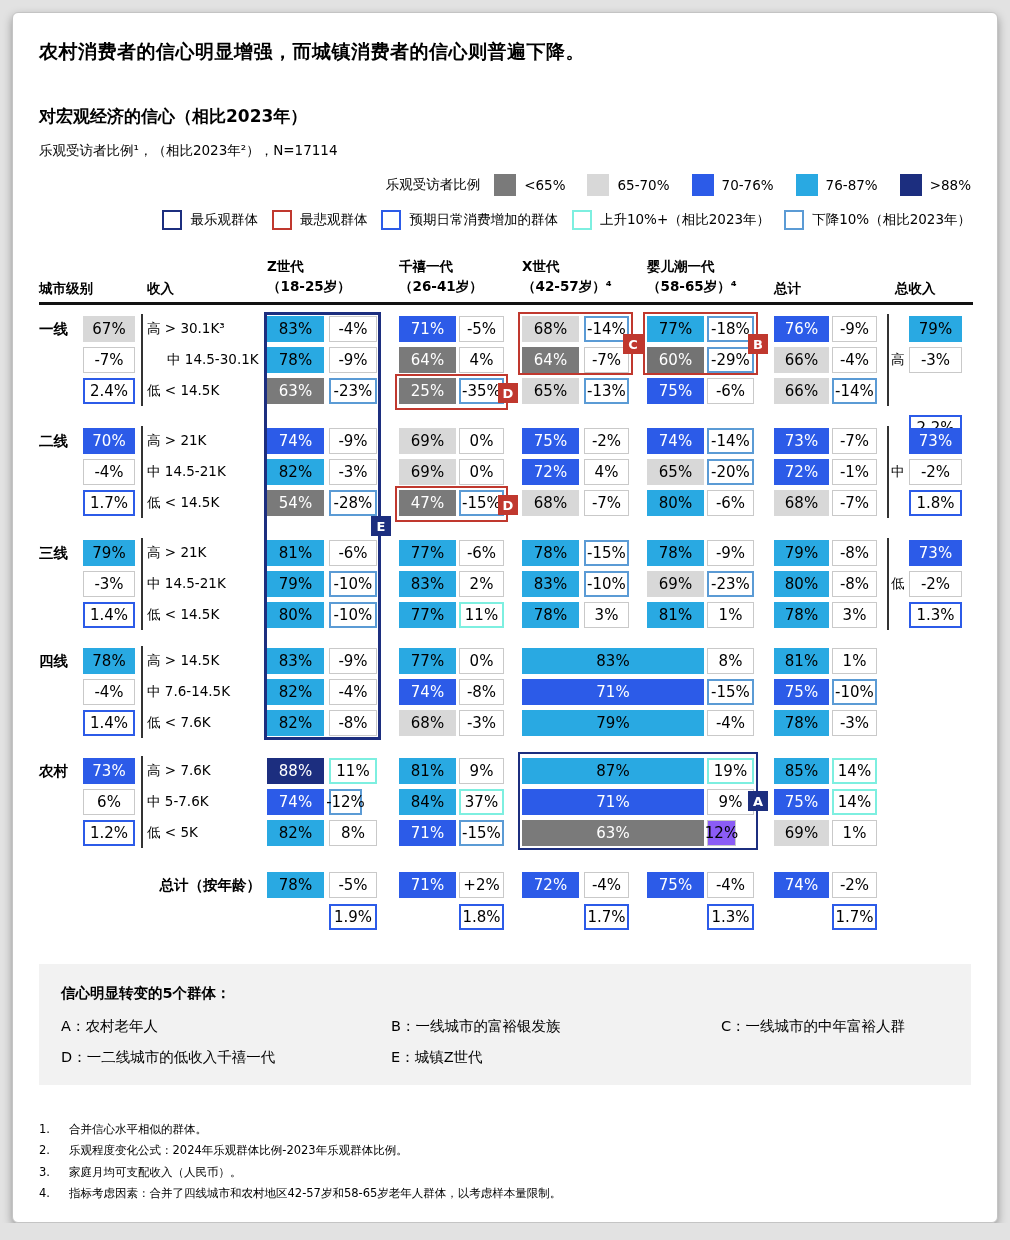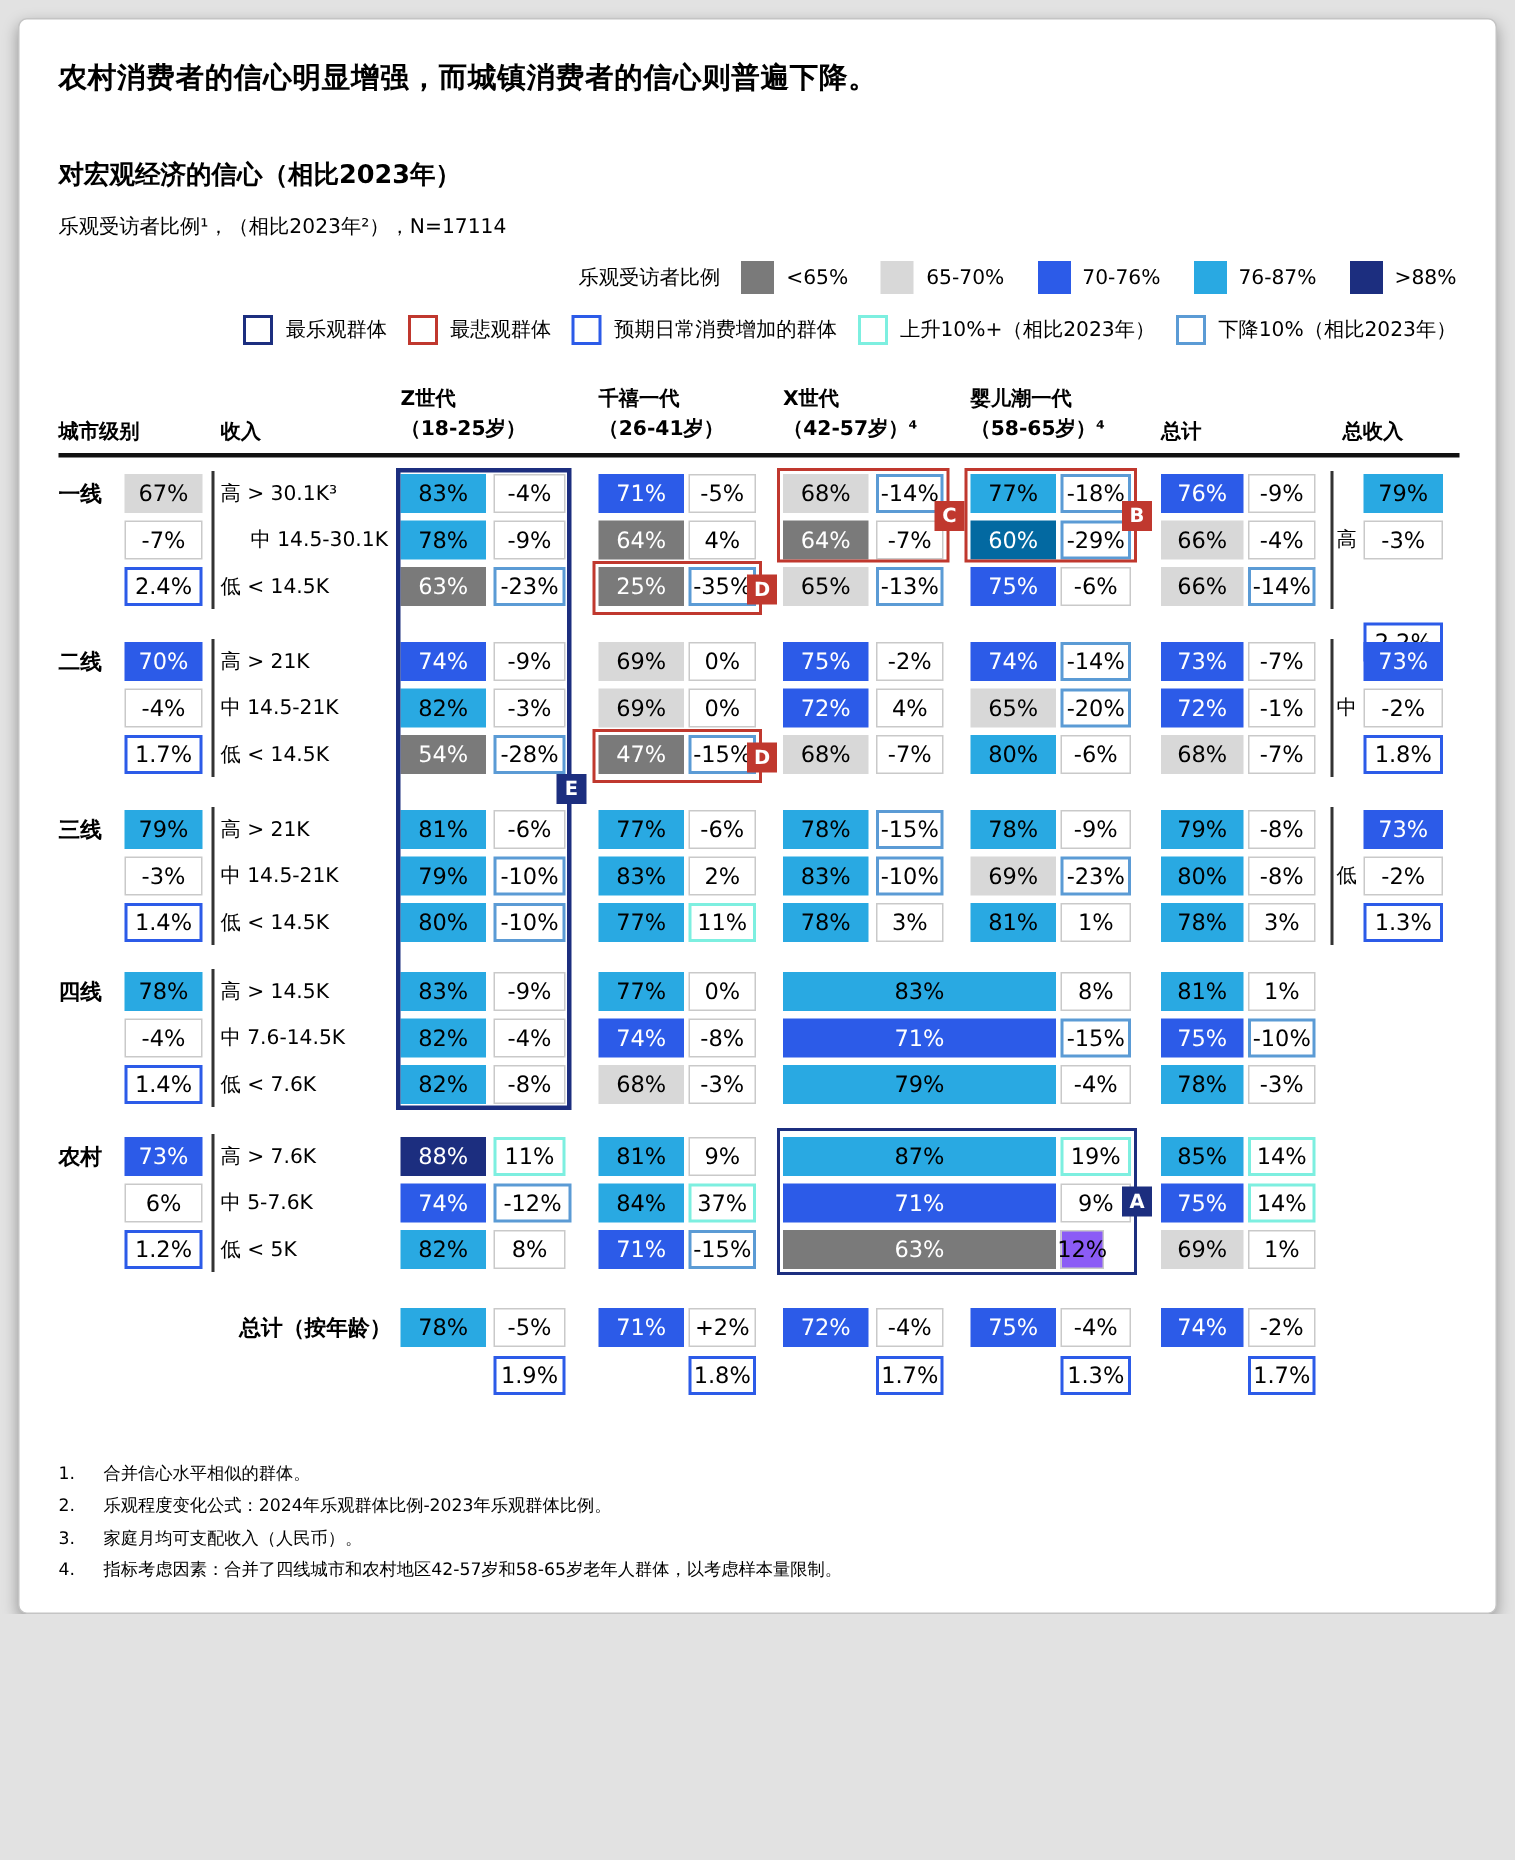--- a/index.html
+++ b/index.html
@@ -118,21 +118,21 @@
       <div class="cell" style="left: 608px; top: 72px; width: 57px; background: rgb(41, 169, 226); color: rgb(0, 0, 0);">77%</div>
       <div class="cell" style="left: 668px; top: 72px; width: 47px; background: rgb(255, 255, 255); border: 2px solid rgb(91, 155, 213);">-18%</div>
       <div class="cell" style="left: 735px; top: 72px; width: 55px; background: rgb(44, 91, 232); color: rgb(255, 255, 255);">76%</div>
       <div class="cell" style="left: 793px; top: 72px; width: 45px; background: rgb(255, 255, 255); border: 1px solid rgb(201, 201, 201);">-9%</div>
       <div class="cell" style="left: 228px; top: 103px; width: 57px; background: rgb(41, 169, 226); color: rgb(0, 0, 0);">78%</div>
       <div class="cell" style="left: 290px; top: 103px; width: 48px; background: rgb(255, 255, 255); border: 1px solid rgb(201, 201, 201);">-9%</div>
       <div class="cell" style="left: 360px; top: 103px; width: 57px; background: rgb(122, 122, 122); color: rgb(255, 255, 255);">64%</div>
       <div class="cell" style="left: 420px; top: 103px; width: 45px; background: rgb(255, 255, 255); border: 1px solid rgb(201, 201, 201);">4%</div>
       <div class="cell" style="left: 483px; top: 103px; width: 57px; background: rgb(122, 122, 122); color: rgb(255, 255, 255);">64%</div>
       <div class="cell" style="left: 545px; top: 103px; width: 45px; background: rgb(255, 255, 255); border: 1px solid rgb(201, 201, 201);">-7%</div>
-      <div class="cell" style="left: 608px; top: 103px; width: 57px; background: #0369a1; color: rgb(255, 255, 255);">60%</div>
+      <div class="cell" style="left: 608px; top: 103px; width: 57px; background: #737373; color: rgb(255, 255, 255);">60%</div>
       <div class="cell" style="left: 668px; top: 103px; width: 47px; background: rgb(255, 255, 255); border: 2px solid rgb(91, 155, 213);">-29%</div>
       <div class="cell" style="left: 735px; top: 103px; width: 55px; background: rgb(216, 216, 216); color: rgb(0, 0, 0);">66%</div>
       <div class="cell" style="left: 793px; top: 103px; width: 45px; background: rgb(255, 255, 255); border: 1px solid rgb(201, 201, 201);">-4%</div>
       <div class="cell" style="left: 228px; top: 134px; width: 57px; background: rgb(122, 122, 122); color: rgb(255, 255, 255);">63%</div>
       <div class="cell" style="left: 290px; top: 134px; width: 48px; background: rgb(255, 255, 255); border: 2px solid rgb(91, 155, 213);">-23%</div>
       <div class="cell" style="left: 360px; top: 134px; width: 57px; background: rgb(122, 122, 122); color: rgb(255, 255, 255);">25%</div>
       <div class="cell" style="left: 420px; top: 134px; width: 45px; background: rgb(255, 255, 255); border: 2px solid rgb(91, 155, 213);">-35%</div>
       <div class="cell" style="left: 483px; top: 134px; width: 57px; background: rgb(216, 216, 216); color: rgb(0, 0, 0);">65%</div>
       <div class="cell" style="left: 545px; top: 134px; width: 45px; background: rgb(255, 255, 255); border: 2px solid rgb(91, 155, 213);">-13%</div>
       <div class="cell" style="left: 608px; top: 134px; width: 57px; background: rgb(44, 91, 232); color: rgb(255, 255, 255);">75%</div>
@@ -272,21 +272,21 @@
       <div class="inc" style="left: 108px; top: 576px;">低 &lt; 5K</div>
       <div class="cell" style="left: 228px; top: 514px; width: 57px; background: rgb(28, 46, 127); color: rgb(255, 255, 255);">88%</div>
       <div class="cell" style="left: 290px; top: 514px; width: 48px; background: rgb(255, 255, 255); border: 2px solid rgb(125, 239, 224);">11%</div>
       <div class="cell" style="left: 360px; top: 514px; width: 57px; background: rgb(41, 169, 226); color: rgb(0, 0, 0);">81%</div>
       <div class="cell" style="left: 420px; top: 514px; width: 45px; background: rgb(255, 255, 255); border: 1px solid rgb(201, 201, 201);">9%</div>
       <div class="cell" style="left: 483px; top: 514px; width: 182px; background: rgb(41, 169, 226); color: rgb(0, 0, 0);">87%</div>
       <div class="cell" style="left: 668px; top: 514px; width: 47px; background: rgb(255, 255, 255); border: 2px solid rgb(125, 239, 224);">19%</div>
       <div class="cell" style="left: 735px; top: 514px; width: 55px; background: rgb(41, 169, 226); color: rgb(0, 0, 0);">85%</div>
       <div class="cell" style="left: 793px; top: 514px; width: 45px; background: rgb(255, 255, 255); border: 2px solid rgb(125, 239, 224);">14%</div>
       <div class="cell" style="left: 228px; top: 545px; width: 57px; background: rgb(44, 91, 232); color: rgb(255, 255, 255);">74%</div>
-      <div class="cell" style="left: 290px; top: 545px; width: 52px; background: rgb(255, 255, 255); border: 2px solid rgb(91, 155, 213);">-12%</div>
+      <div class="cell" style="left: 290px; top: 545px; width: 33px; background: rgb(255, 255, 255); border: 2px solid rgb(91, 155, 213);">-12%</div>
       <div class="cell" style="left: 360px; top: 545px; width: 57px; background: rgb(41, 169, 226); color: rgb(0, 0, 0);">84%</div>
       <div class="cell" style="left: 420px; top: 545px; width: 45px; background: rgb(255, 255, 255); border: 2px solid rgb(125, 239, 224);">37%</div>
       <div class="cell" style="left: 483px; top: 545px; width: 182px; background: rgb(44, 91, 232); color: rgb(255, 255, 255);">71%</div>
       <div class="cell" style="left: 668px; top: 545px; width: 47px; background: rgb(255, 255, 255); border: 1px solid rgb(201, 201, 201);">9%</div>
       <div class="cell" style="left: 735px; top: 545px; width: 55px; background: rgb(44, 91, 232); color: rgb(255, 255, 255);">75%</div>
       <div class="cell" style="left: 793px; top: 545px; width: 45px; background: rgb(255, 255, 255); border: 2px solid rgb(125, 239, 224);">14%</div>
       <div class="cell" style="left: 228px; top: 576px; width: 57px; background: rgb(41, 169, 226); color: rgb(0, 0, 0);">82%</div>
       <div class="cell" style="left: 290px; top: 576px; width: 48px; background: rgb(255, 255, 255); border: 1px solid rgb(201, 201, 201);">8%</div>
       <div class="cell" style="left: 360px; top: 576px; width: 57px; background: rgb(44, 91, 232); color: rgb(255, 255, 255);">71%</div>
       <div class="cell" style="left: 420px; top: 576px; width: 45px; background: rgb(255, 255, 255); border: 2px solid rgb(91, 155, 213);">-15%</div>
@@ -317,20 +317,30 @@
       <div class="gbox" style="left: 604px; top: 68px; width: 115px; height: 63px; border: 2px solid rgb(192, 56, 46);"></div>
       <div class="glabel" style="left: 709px; top: 90px; background: rgb(192, 56, 46);">B</div>
       <div class="gbox" style="left: 356px; top: 130px; width: 113px; height: 36px; border: 2px solid rgb(192, 56, 46);"></div>
       <div class="glabel" style="left: 459px; top: 139px; background: rgb(192, 56, 46);">D</div>
       <div class="gbox" style="left: 356px; top: 242px; width: 113px; height: 36px; border: 2px solid rgb(192, 56, 46);"></div>
       <div class="glabel" style="left: 459px; top: 251px; background: rgb(192, 56, 46);">D</div>
       <div class="gbox" style="left: 479px; top: 508px; width: 240px; height: 98px; border: 2.5px solid rgb(28, 46, 127);"></div>
       <div class="glabel" style="left: 709px; top: 547px; background: rgb(28, 46, 127);">A</div>
     </div>
 
+  <div class="callout">
+    <div class="ct">信心明显转变的5个群体：</div>
+    <div class="cgrid" id="cgrid">
+        <div>A：农村老年人</div>
+        <div>B：一线城市的富裕银发族</div>
+        <div>C：一线城市的中年富裕人群</div>
+        <div>D：一二线城市的低收入千禧一代</div>
+        <div>E：城镇Z世代</div>
+      </div>
+  </div>
 
   <div class="foot" id="footnotes">
       <div class="fr">
         <span>1.</span>
         <span>合并信心水平相似的群体。</span>
       </div>
       <div class="fr">
         <span>2.</span>
         <span>乐观程度变化公式：2024年乐观群体比例-2023年乐观群体比例。</span>
       </div>

